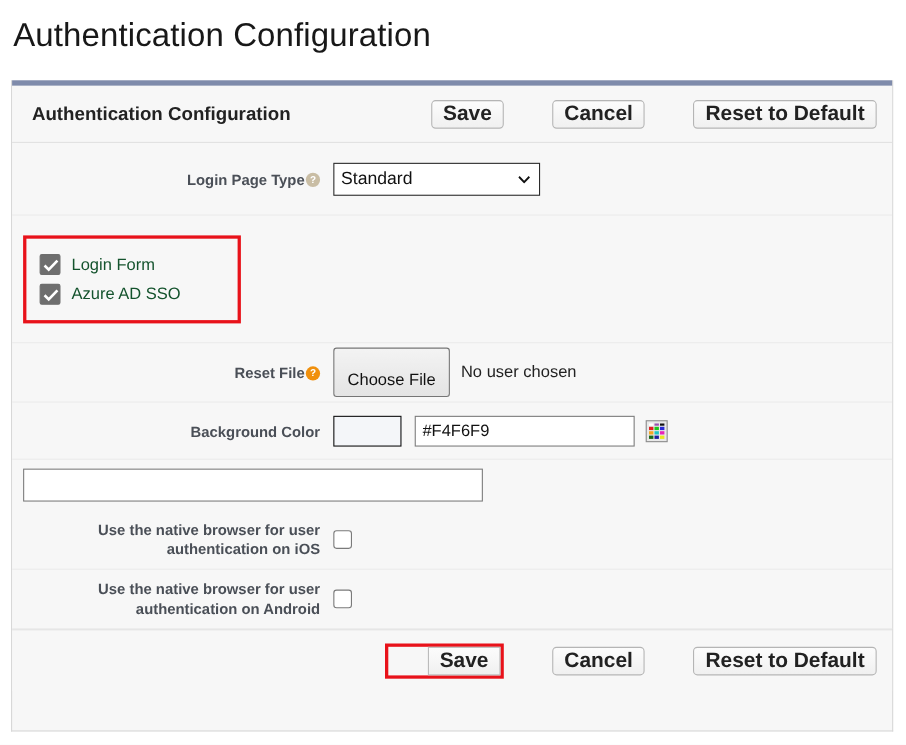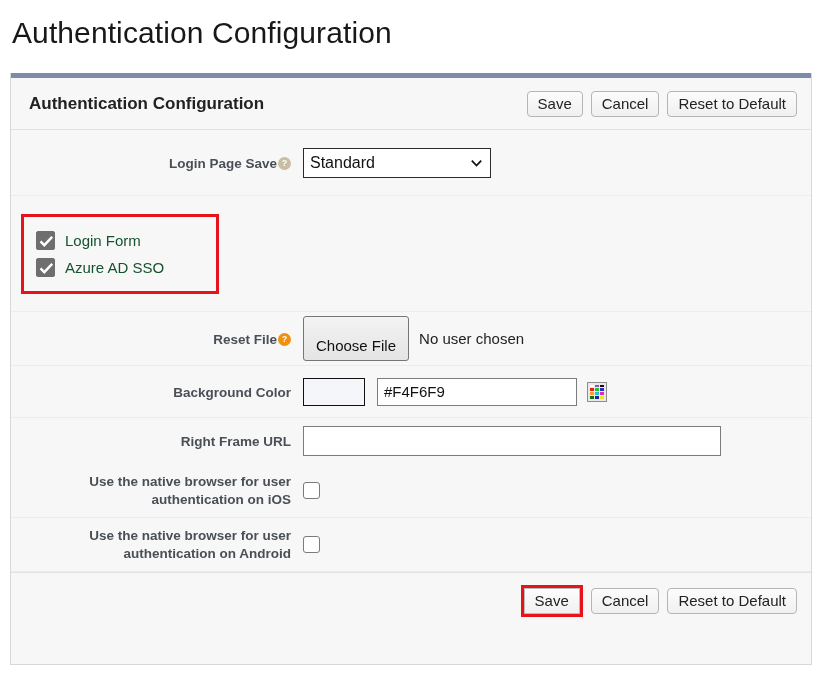--- a/index.html
+++ b/index.html
@@ -64,30 +64,31 @@
   }
   .header-actions {
     display: flex;
     gap: 8px;
     align-items: center;
   }
 
   
   .btn {
     font-family: "Liberation Sans", sans-serif;
-    font-size: 15px;
-    font-weight: normal;
+    font-size: 19px;
+    font-weight: bold;
     color: #222222;
     background: linear-gradient(to bottom, #fcfcfc 0%, #f0f0f0 100%);
     border: 1px solid #b5b5b5;
     border-radius: 4px;
     padding: 4px 10px 5px 10px;
     line-height: 15px;
     cursor: pointer;
     white-space: nowrap;
+    margin-left: 36px;
   }
   .btn-highlight {
     display: inline-block;
     border: 3px solid #e8121a;
     padding: 0px;
     line-height: 0;
   }
   .btn-highlight .btn {
     border-radius: 0;
     border: 1px solid #bbbbbb;
@@ -309,21 +310,21 @@
       <button class="btn">Save</button>
       <button class="btn">Cancel</button>
       <button class="btn">Reset to Default</button>
     </div>
   </div>
 
   <div class="form-body">
 
     <div class="row" style="min-height:66px;">
       <div class="label-cell">
-        <span class="lbl-text">Login Page Save</span><span class="help-icon tan">?</span>
+        <span class="lbl-text">Login Page Type</span><span class="help-icon tan">?</span>
       </div>
       <div class="field-cell">
         <div class="select-wrap">
           <select class="std-select">
             <option>Standard</option>
           </select>
           <svg class="select-arrow" viewBox="0 0 11 7">
             <path d="M0.8 0.7 L5.5 5.6 L10.2 0.7" fill="none" stroke="#111111" stroke-width="1.7"></path>
           </svg>
         </div>
@@ -381,23 +382,20 @@
             <i style="background:#1ec6c6"></i>
             <i style="background:#e824b8"></i>
           <i style="background:#1a6a1a"></i>
             <i style="background:#1e1ea0"></i>
             <i style="background:#e8e81e"></i>
         </span>
       </div>
     </div>
 
     <div class="row" style="min-height:46px;border-bottom:none;">
-      <div class="label-cell">
-        <span class="lbl-text">Right Frame URL</span>
-      </div>
       <div class="field-cell">
         <input class="text-input url-input" type="text" value="" style="">
       </div>
     </div>
 
     <div class="row tall">
       <div class="label-cell two-line">
         <div>Use the native browser for user</div>
         <div>authentication on iOS</div>
       </div>

